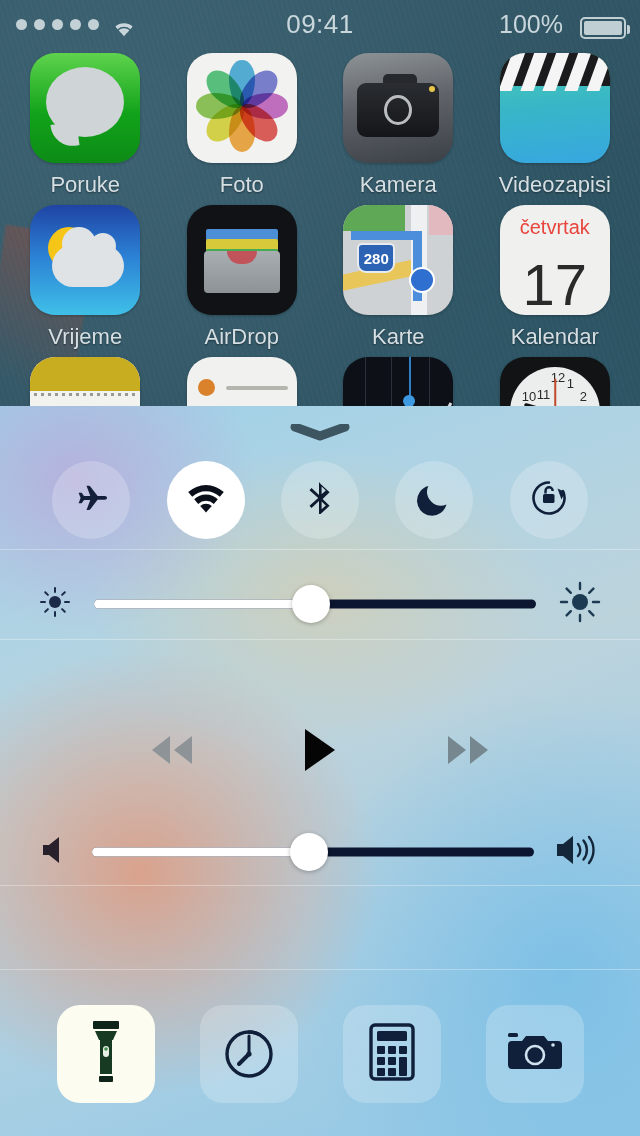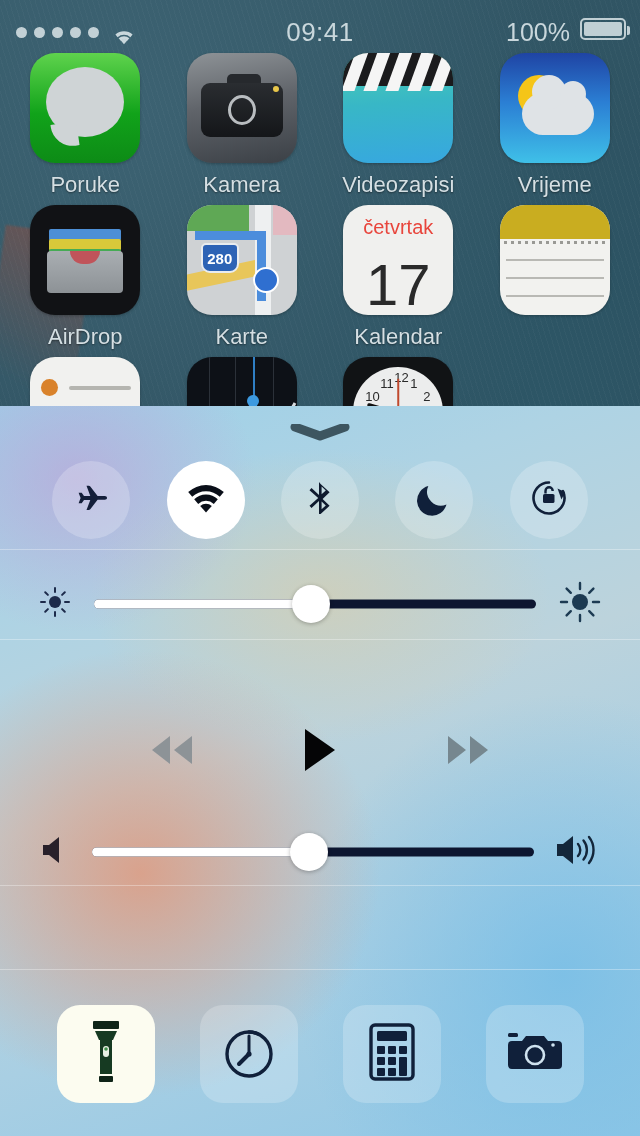--- a/index.html
+++ b/index.html
@@ -26,29 +26,29 @@
     opacity:.75;
   }
   .wall-streak{
     position:absolute; left:-10px; top:230px; width:90px; height:220px;
     background:linear-gradient(200deg, rgba(168,70,50,.45), rgba(168,70,50,0) 70%);
     transform:rotate(8deg); filter:blur(1px);
   }
 
   
   #statusbar{
-    position:absolute; top:12px; left:0; width:640px; height:40px;
+    position:absolute; top:4px; left:0; width:640px; height:40px;
     display:flex; align-items:center; color:#c5d4d9; font-size:25px;
     z-index:6;
   }
   .sb-left{ position:absolute; left:16px; display:flex; align-items:center; gap:7px; }
   .dot{ width:11px; height:11px; border-radius:50%; background:#c3d1d6; }
   .sb-wifi{ margin-left:6px; position:relative; width:24px; height:18px; }
   .sb-center{ position:absolute; left:0; right:0; text-align:center; font-size:26px; letter-spacing:.5px; color:#c9d7dc; }
-  .sb-right{ position:absolute; right:14px; display:flex; align-items:flex-start; gap:10px; font-size:25px; color:#c9d7dc; }
+  .sb-right{ position:absolute; right:14px; display:flex; align-items:flex-end; gap:17px; font-size:25px; color:#c9d7dc; }
   .batt{ width:46px; height:22px; border:2.5px solid #c0cfd4; border-radius:5px; position:relative; }
   .batt i{ position:absolute; inset:2px; background:#c0cfd4; border-radius:2px; display:block; }
   .batt::after{ content:""; position:absolute; right:-6px; top:6px; width:3.5px; height:9px; background:#c0cfd4; border-radius:0 2px 2px 0; }
 
   
   #appgrid{
     position:absolute; top:40px; left:0; width:640px; height:370px;
     padding:6px 24px 0 24px;
     display:grid; grid-template-columns:repeat(4,1fr); gap:0 34px;
     align-content:start; z-index:4;
@@ -220,20 +220,33 @@
   <div id="appgrid">
 
     <div class="app">
       <div class="icon ic-messages">
         <span class="bubble"></span>
           <span class="tail"></span>
       </div>
       <div class="app-label">Poruke</div>
     </div>
 
+    <div class="app">
+      <div class="icon ic-photos">
+        <span class="pet" style="background: rgb(240, 160, 42); transform: translate(-50%, -2px) rotate(0deg); transform-origin: 50% 0%;"></span>
+        <span class="pet" style="background: rgb(216, 212, 46); transform: translate(-50%, -2px) rotate(45deg); transform-origin: 50% 0%;"></span>
+        <span class="pet" style="background: rgb(126, 193, 63); transform: translate(-50%, -2px) rotate(90deg); transform-origin: 50% 0%;"></span>
+        <span class="pet" style="background: rgb(63, 191, 109); transform: translate(-50%, -2px) rotate(135deg); transform-origin: 50% 0%;"></span>
+        <span class="pet" style="background: rgb(58, 167, 216); transform: translate(-50%, -2px) rotate(180deg); transform-origin: 50% 0%;"></span>
+        <span class="pet" style="background: rgb(106, 111, 208); transform: translate(-50%, -2px) rotate(225deg); transform-origin: 50% 0%;"></span>
+        <span class="pet" style="background: rgb(192, 90, 192); transform: translate(-50%, -2px) rotate(270deg); transform-origin: 50% 0%;"></span>
+        <span class="pet" style="background: rgb(224, 69, 63); transform: translate(-50%, -2px) rotate(315deg); transform-origin: 50% 0%;"></span>
+      </div>
+      <div class="app-label">Foto</div>
+    </div>
 
     <div class="app">
       <div class="icon ic-camera">
         <span class="hump"></span>
           <span class="body"></span>
           <span class="lens"></span>
           <span class="flash"></span>
       </div>
       <div class="app-label">Kamera</div>
     </div>
@@ -330,21 +343,21 @@
         <span class="pt" style="left:60px;top:38px"></span>
       </div>
     </div>
     <div class="app">
       <div class="icon ic-clock">
         <span class="face">
           <span class="num" style="left:41px;top:3px">12</span>
           <span class="num" style="left:57px;top:9px">1</span>
           <span class="num" style="left:70px;top:22px">2</span>
           <span class="num" style="left:75px;top:39px">3</span>
-          <span class="num" style="left:27px;top:9px">11</span>
+          <span class="num" style="left:27px;top:20px">11</span>
           <span class="num" style="left:12px;top:22px">10</span>
           <span class="num" style="left:8px;top:39px">9</span>
           <span class="mh"></span>
             <span class="hh"></span>
             <span class="sh"></span>
             <span class="pin"></span>
         </span>
       </div>
     </div>
   </div>

